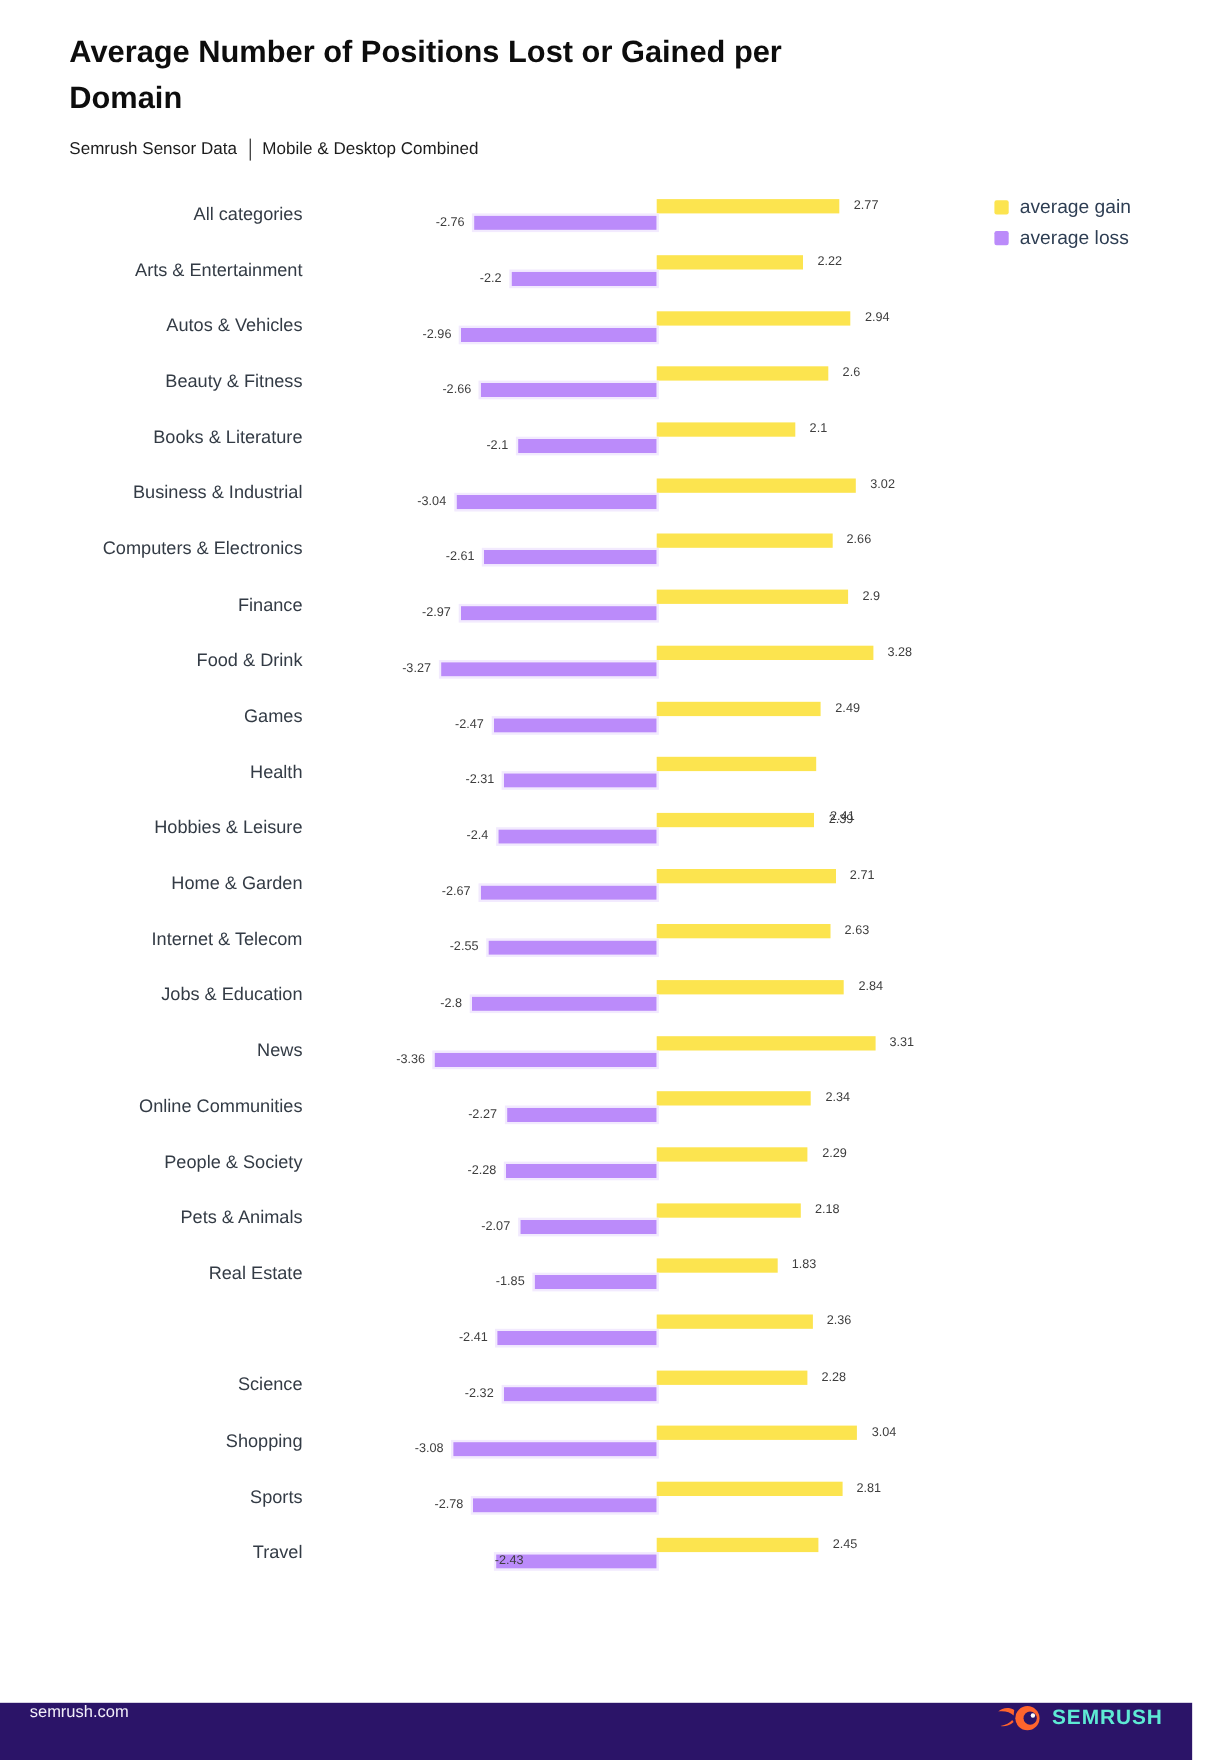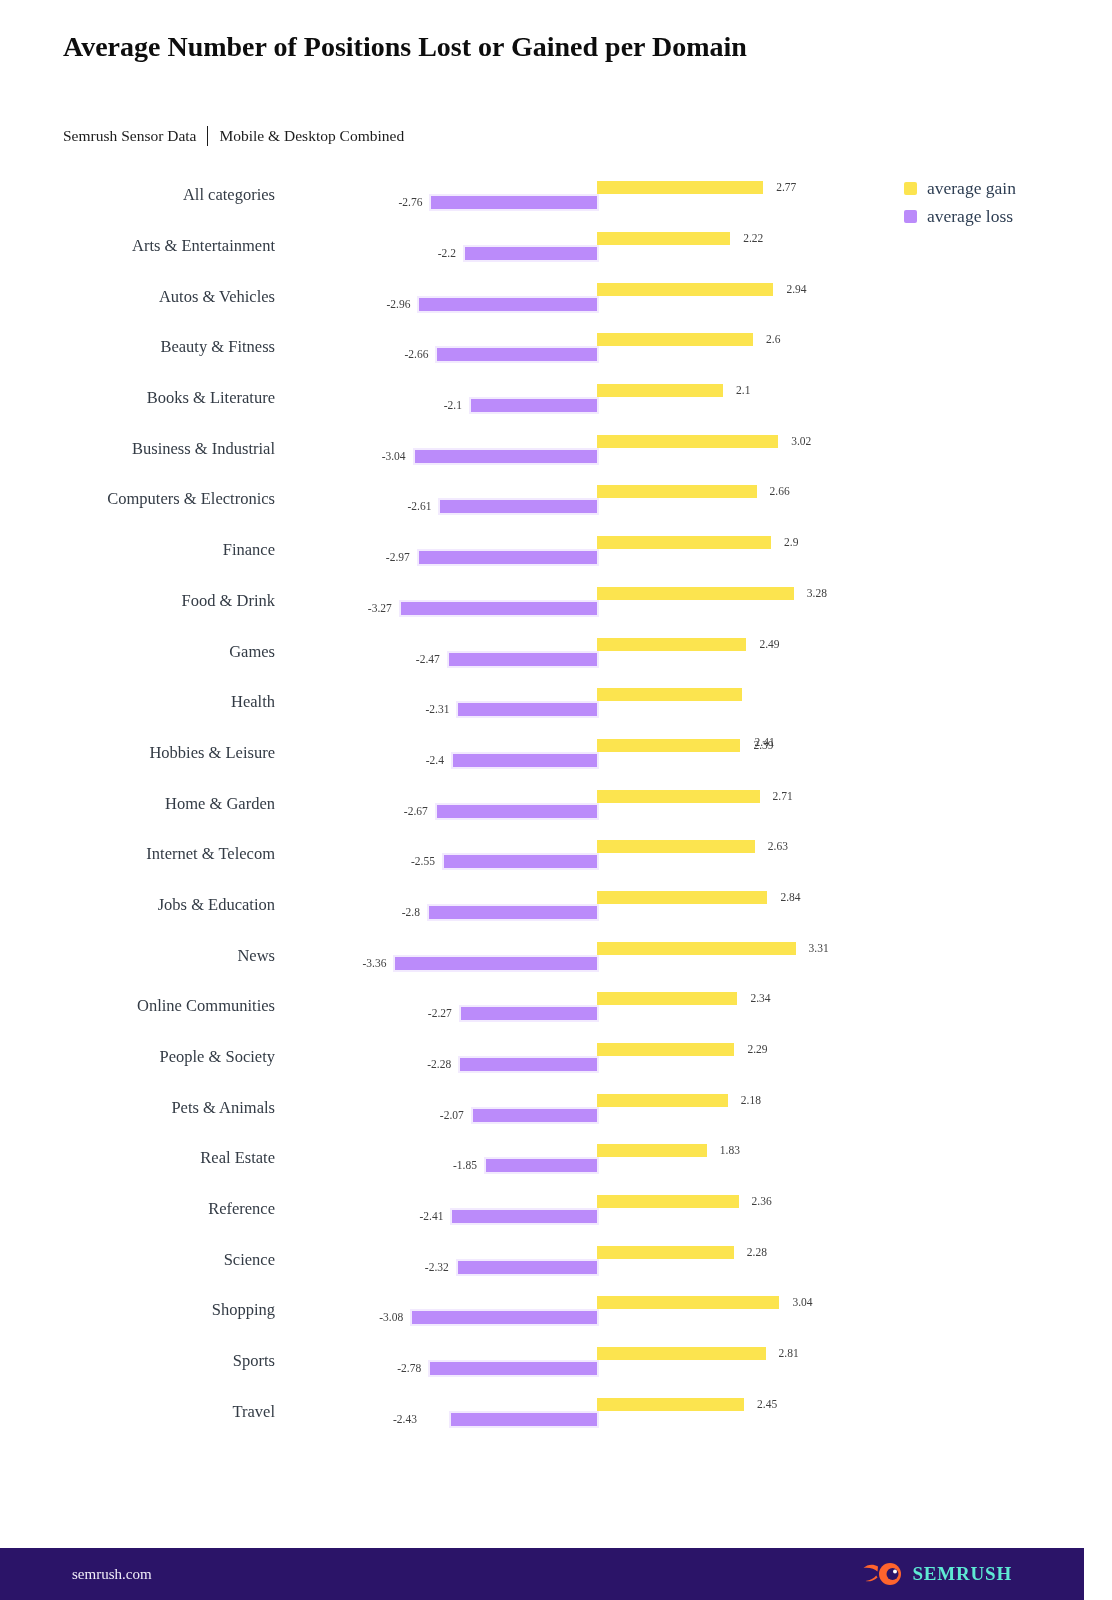--- a/index.html
+++ b/index.html
@@ -1,18 +1,18 @@
 <!DOCTYPE html>
 <html><head>
 <meta charset="utf-8">
 <style>
   html,body{margin:0;padding:0;background:#ffffff;}
   .page{
     position:relative;width:1084px;height:1600px;background:#ffffff;
-    font-family:Liberation Serif, serif;overflow:hidden;
+    font-family:Liberation Sans, sans-serif;overflow:hidden;
   }
   .title{
     position:absolute;left:63px;top:26px;max-width:750px;
     font-size:28px;line-height:42px;font-weight:700;color:#0d0d0d;
   }
   .subtitle{
     position:absolute;left:63px;top:126px;display:flex;align-items:center;
     font-size:15.5px;color:#1c1c1c;
   }
   .subtitle .divider{
@@ -34,22 +34,22 @@
   .bar-gain{top:calc(50% - 14px);}
   .bar-loss{top:calc(50% + 1px);outline:2px solid #f2eafe;}
   .val{
     position:absolute;height:13px;line-height:13px;
     font-size:11.5px;color:#3e3e3e;white-space:nowrap;
   }
   .val-gain{top:calc(50% - 14px);}
   .val-loss{top:calc(50% + 1px);}
   .footer{
     position:absolute;left:0;bottom:0;width:100%;height:52px;
-    display:flex;align-items:center;justify-content:space-between;
-    padding:0 72px;box-sizing:border-box;
+    display:flex;align-items:flex-start;justify-content:space-between;
+    padding:0 27px;box-sizing:border-box;
   }
   .footer-site{font-size:15px;color:#f2eff9;}
   .brand{display:flex;align-items:center;gap:8px;color:#5eead4;}
   .brand-name{font-size:19px;font-weight:700;letter-spacing:0.8px;}
 </style>
 </head>
 <body>
 
 <div class="page">
 
@@ -207,21 +207,20 @@
         <div class="val val-loss" style="right: 648.2px;">-2.07</div>
       </div>
       <div class="chart-row">
         <div class="cat-label">Real Estate</div>
         <div class="bar bar-gain" style="left: 597px; width: 109.8px; background: rgb(252, 228, 79);"></div>
         <div class="val val-gain" style="left: 719.8px;">1.83</div>
         <div class="bar bar-loss" style="left: 486px; width: 111px; background: rgb(187, 139, 250);"></div>
         <div class="val val-loss" style="right: 635px;">-1.85</div>
       </div>
       <div class="chart-row">
-        <div class="cat-label">Reference</div>
         <div class="bar bar-gain" style="left: 597px; width: 141.6px; background: rgb(252, 228, 79);"></div>
         <div class="val val-gain" style="left: 751.6px;">2.36</div>
         <div class="bar bar-loss" style="left: 452.4px; width: 144.6px; background: rgb(187, 139, 250);"></div>
         <div class="val val-loss" style="right: 668.6px;">-2.41</div>
       </div>
       <div class="chart-row">
         <div class="cat-label">Science</div>
         <div class="bar bar-gain" style="left: 597px; width: 136.8px; background: rgb(252, 228, 79);"></div>
         <div class="val val-gain" style="left: 746.8px;">2.28</div>
         <div class="bar bar-loss" style="left: 457.8px; width: 139.2px; background: rgb(187, 139, 250);"></div>
@@ -239,21 +238,21 @@
         <div class="bar bar-gain" style="left: 597px; width: 168.6px; background: rgb(252, 228, 79);"></div>
         <div class="val val-gain" style="left: 778.6px;">2.81</div>
         <div class="bar bar-loss" style="left: 430.2px; width: 166.8px; background: rgb(187, 139, 250);"></div>
         <div class="val val-loss" style="right: 690.8px;">-2.78</div>
       </div>
       <div class="chart-row">
         <div class="cat-label">Travel</div>
         <div class="bar bar-gain" style="left: 597px; width: 147px; background: rgb(252, 228, 79);"></div>
         <div class="val val-gain" style="left: 757px;">2.45</div>
         <div class="bar bar-loss" style="left: 451.2px; width: 145.8px; background: rgb(187, 139, 250);"></div>
-        <div class="val val-loss" style="right: 695px;">-2.43</div>
+        <div class="val val-loss" style="right: 636px;">-2.43</div>
       </div>
     </div>
 
   <div class="footer" style="background: rgb(43, 20, 104);">
     <div class="footer-site">semrush.com</div>
     <div class="brand">
       <svg width="42" height="28" viewBox="0 0 42 28" aria-hidden="true" style="color: rgb(255, 100, 45);">
         <circle cx="28" cy="14" r="11" fill="currentColor"></circle>
         <circle id="logo-core" cx="30.5" cy="14" r="6" fill="#2b1468"></circle>
         <circle cx="33" cy="11.5" r="2" fill="#ffffff"></circle>

